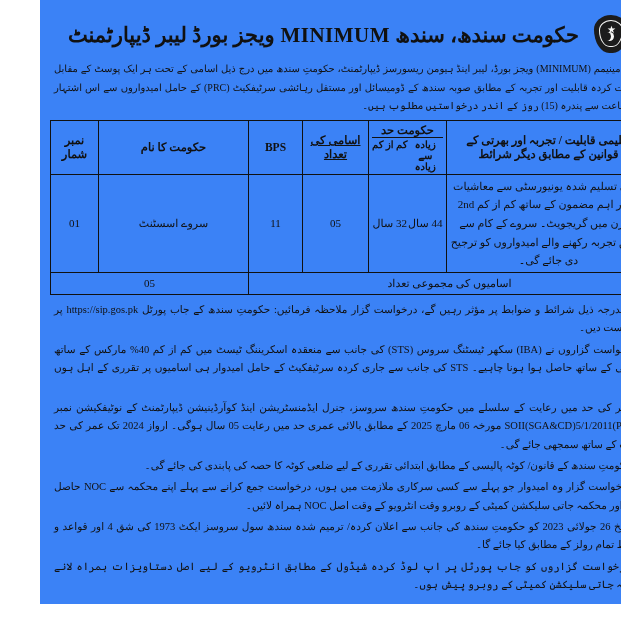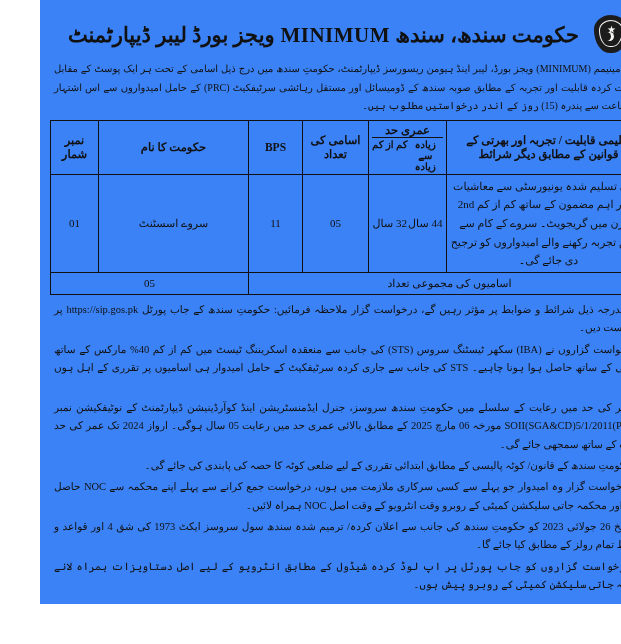--- a/index.html
+++ b/index.html
@@ -114,21 +114,21 @@
     font-size: 11px;
   }
   table.vac th {
     font-weight: bold;
     font-size: 11.5px;
     height: 34px;
   }
   .col-sr { width: 8%; }
   .col-post { width: 25%; }
   .col-bps { width: 9%; }
-  .col-no { width: 11%; }
+  .col-no { width: 11%; text-decoration: underline; }
   .col-age { width: 13%; }
   .col-qual { width: 34%; }
   .age-split { display: flex; }
   .age-split > div { flex: 1; }
   .age-sub {
     border-top: 1px solid #111;
     font-size: 10px;
     padding-top: 1px;
   }
   td.qual {
@@ -174,21 +174,21 @@
   </div>
 
 
   <div class="intro">سندھ مینیمم (MINIMUM) ویجز بورڈ، لیبر اینڈ ہیومن ریسورسز ڈیپارٹمنٹ، حکومتِ سندھ میں درج ذیل اسامی کے تحت ہر ایک پوسٹ کے مقابل وضاحت کردہ قابلیت اور تجربہ کے مطابق صوبہ سندھ کے ڈومیسائل اور مستقل رہائشی سرٹیفکیٹ (PRC) کے حامل امیدواروں سے اس اشتہار کی اشاعت سے پندرہ (15) روز کے اندر درخواستیں مطلوب ہیں۔</div>
 
   <table class="vac">
     <thead>
       <tr>
         <th class="col-qual" rowspan="2">تعلیمی قابلیت / تجربہ اور بھرتی کے قوانین کے مطابق دیگر شرائط</th>
         <th class="col-age" colspan="1">
-          <div>عمری حد</div>
+          <div>حکومت حد</div>
           <div class="age-split age-sub">
             <div>زیادہ سے زیادہ</div>
             <div>کم از کم</div>
           </div>
         </th>
         <th class="col-no" rowspan="2">اسامی کی تعداد</th>
         <th class="col-bps" rowspan="2">BPS</th>
         <th class="col-post" rowspan="2">حکومت کا نام</th>
         <th class="col-sr" rowspan="2">نمبر شمار</th>
       </tr>

